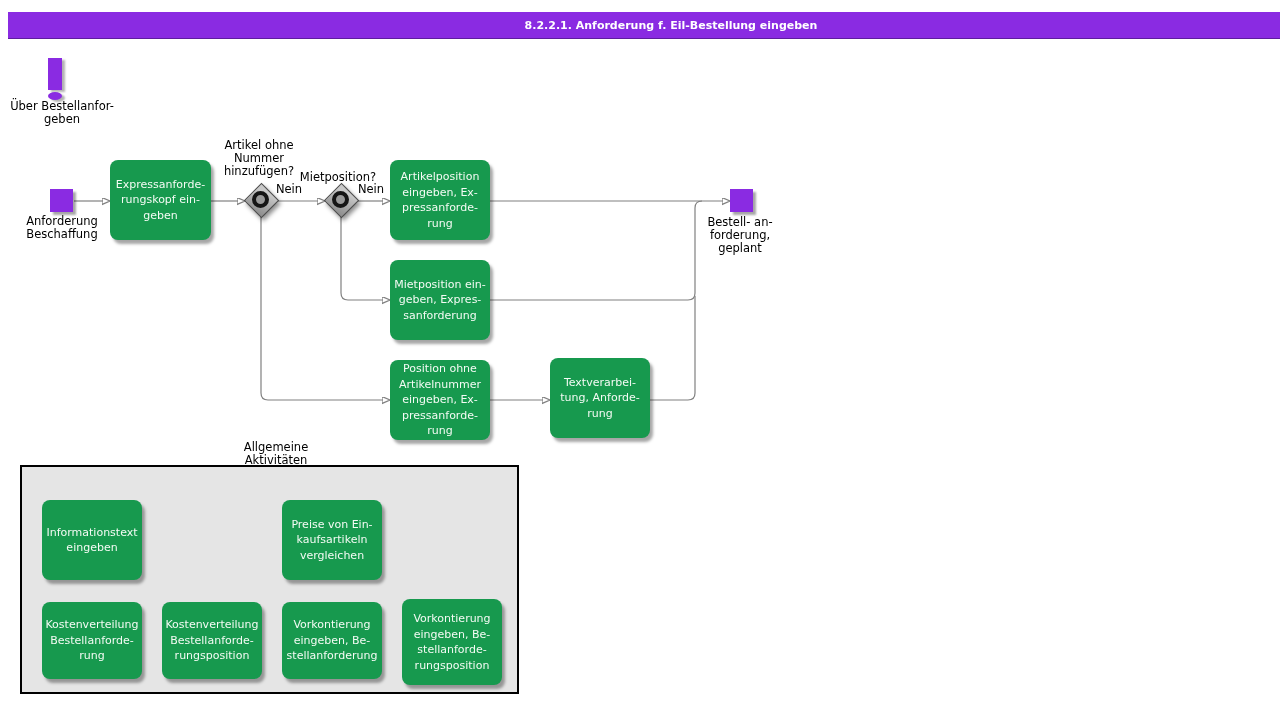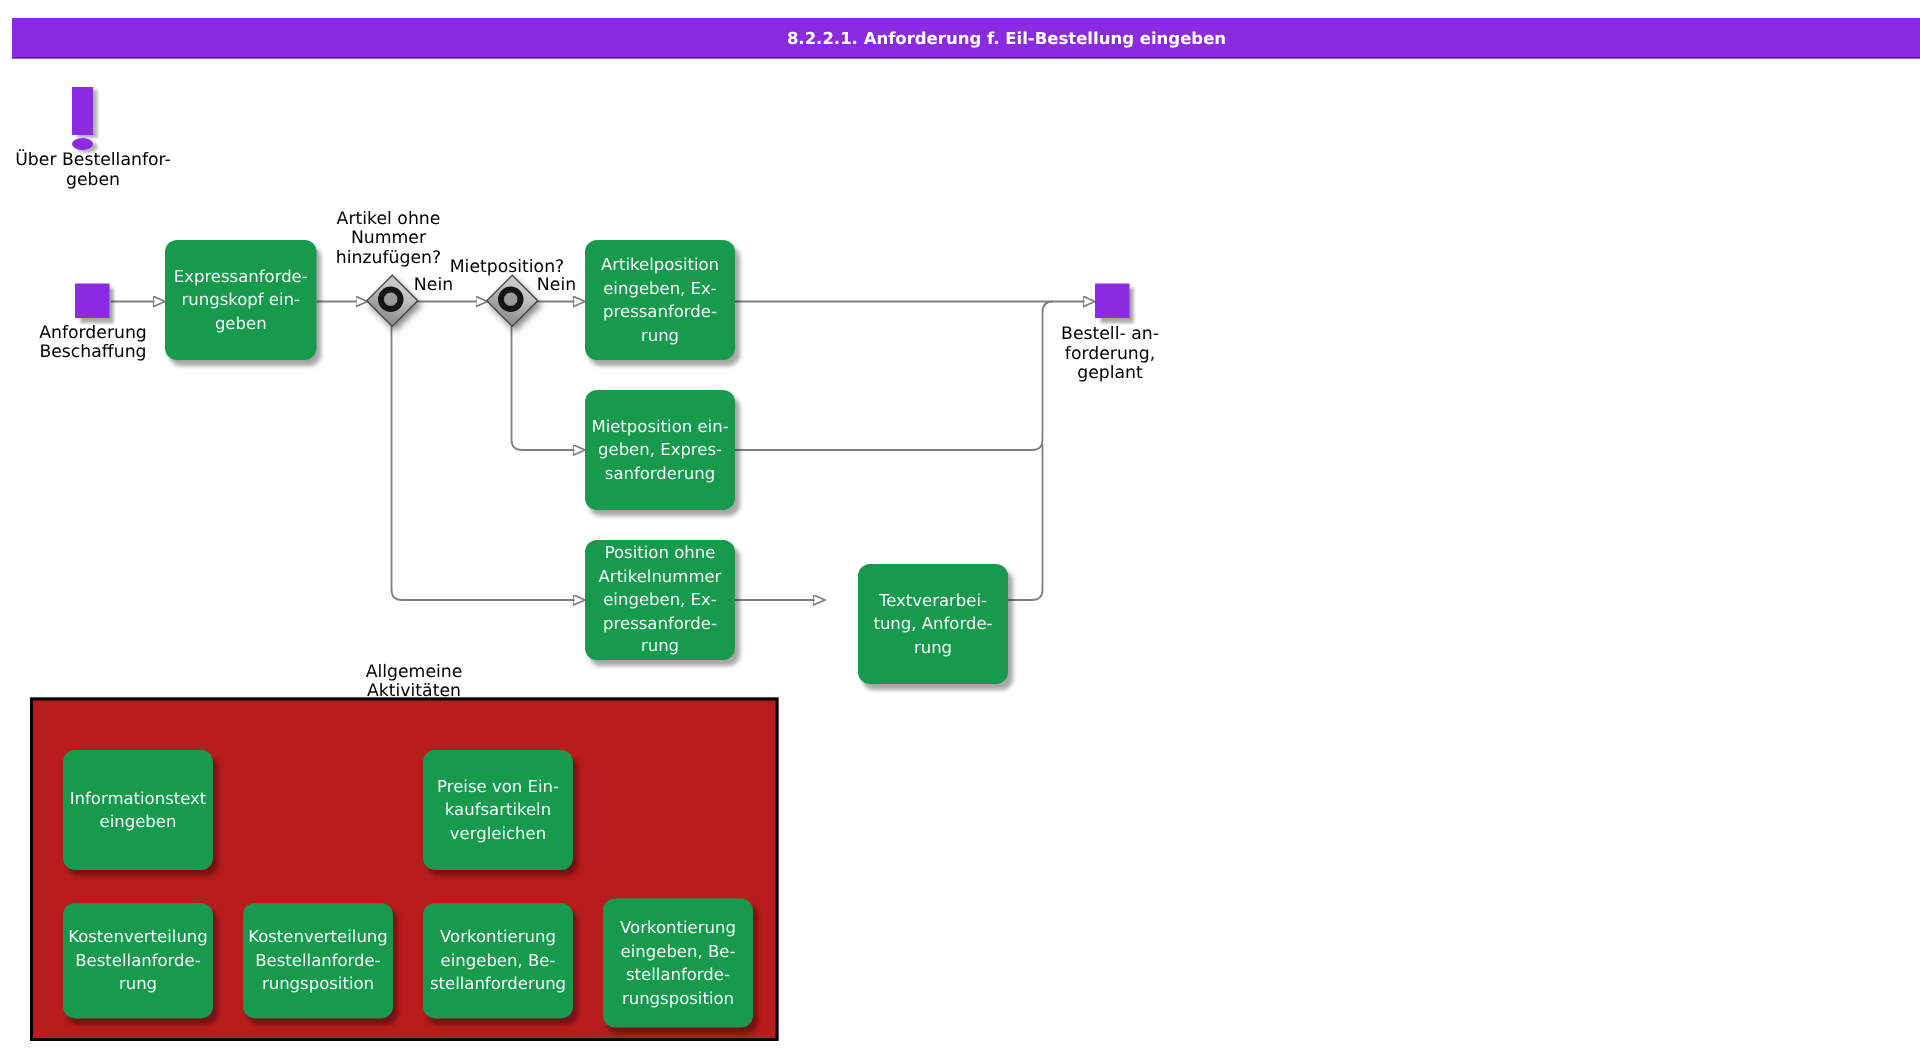--- a/index.html
+++ b/index.html
@@ -53,21 +53,21 @@
     background:linear-gradient(160deg,#c9c9c9 20%,#8f8f8f 95%);
     border:1px solid #4a4a4a;
   }
   .gw-circle{
     position:absolute;left:8px;top:8px;width:17px;height:17px;
     border-radius:50%;border:4px solid #161616;background:#9a9a9a;
     box-sizing:border-box;
   }
   .group-box{
     position:absolute;left:20px;top:465px;width:499px;height:229px;z-index:2;
-    background:#b91c1c;border:2px solid #000;box-sizing:border-box;
+    background:#e5e5e5;border:2px solid #000;box-sizing:border-box;
   }
   .group-box .activity{z-index:3;}
 </style>
 </head>
 <body>
 
 <div class="titlebar">
   <span>8.2.2.1. Anforderung f. Eil-Bestellung eingeben</span>
 </div>
 
@@ -106,21 +106,21 @@
 pressanforde-
 rung</div>
 <div class="activity" style="left:390px;top:260px;">Mietposition ein-
 geben, Expres-
 sanforderung</div>
 <div class="activity" style="left:390px;top:360px;">Position ohne
 Artikelnummer
 eingeben, Ex-
 pressanforde-
 rung</div>
-<div class="activity" style="left:550px;top:376px;margin-left:22px;">Textverarbei-
+<div class="activity" style="left:550px;top:358px;">Textverarbei-
 tung, Anforde-
 rung</div>
 
 <div class="gateway-wrap" style="left:244px;top:183px;">
   <div class="gw-diamond"></div>
   <div class="gw-circle"></div>
 </div>
 <div class="lbl" style="left:203px;top:139px;width:112px;">Artikel ohne
 Nummer
 hinzufügen?</div>

